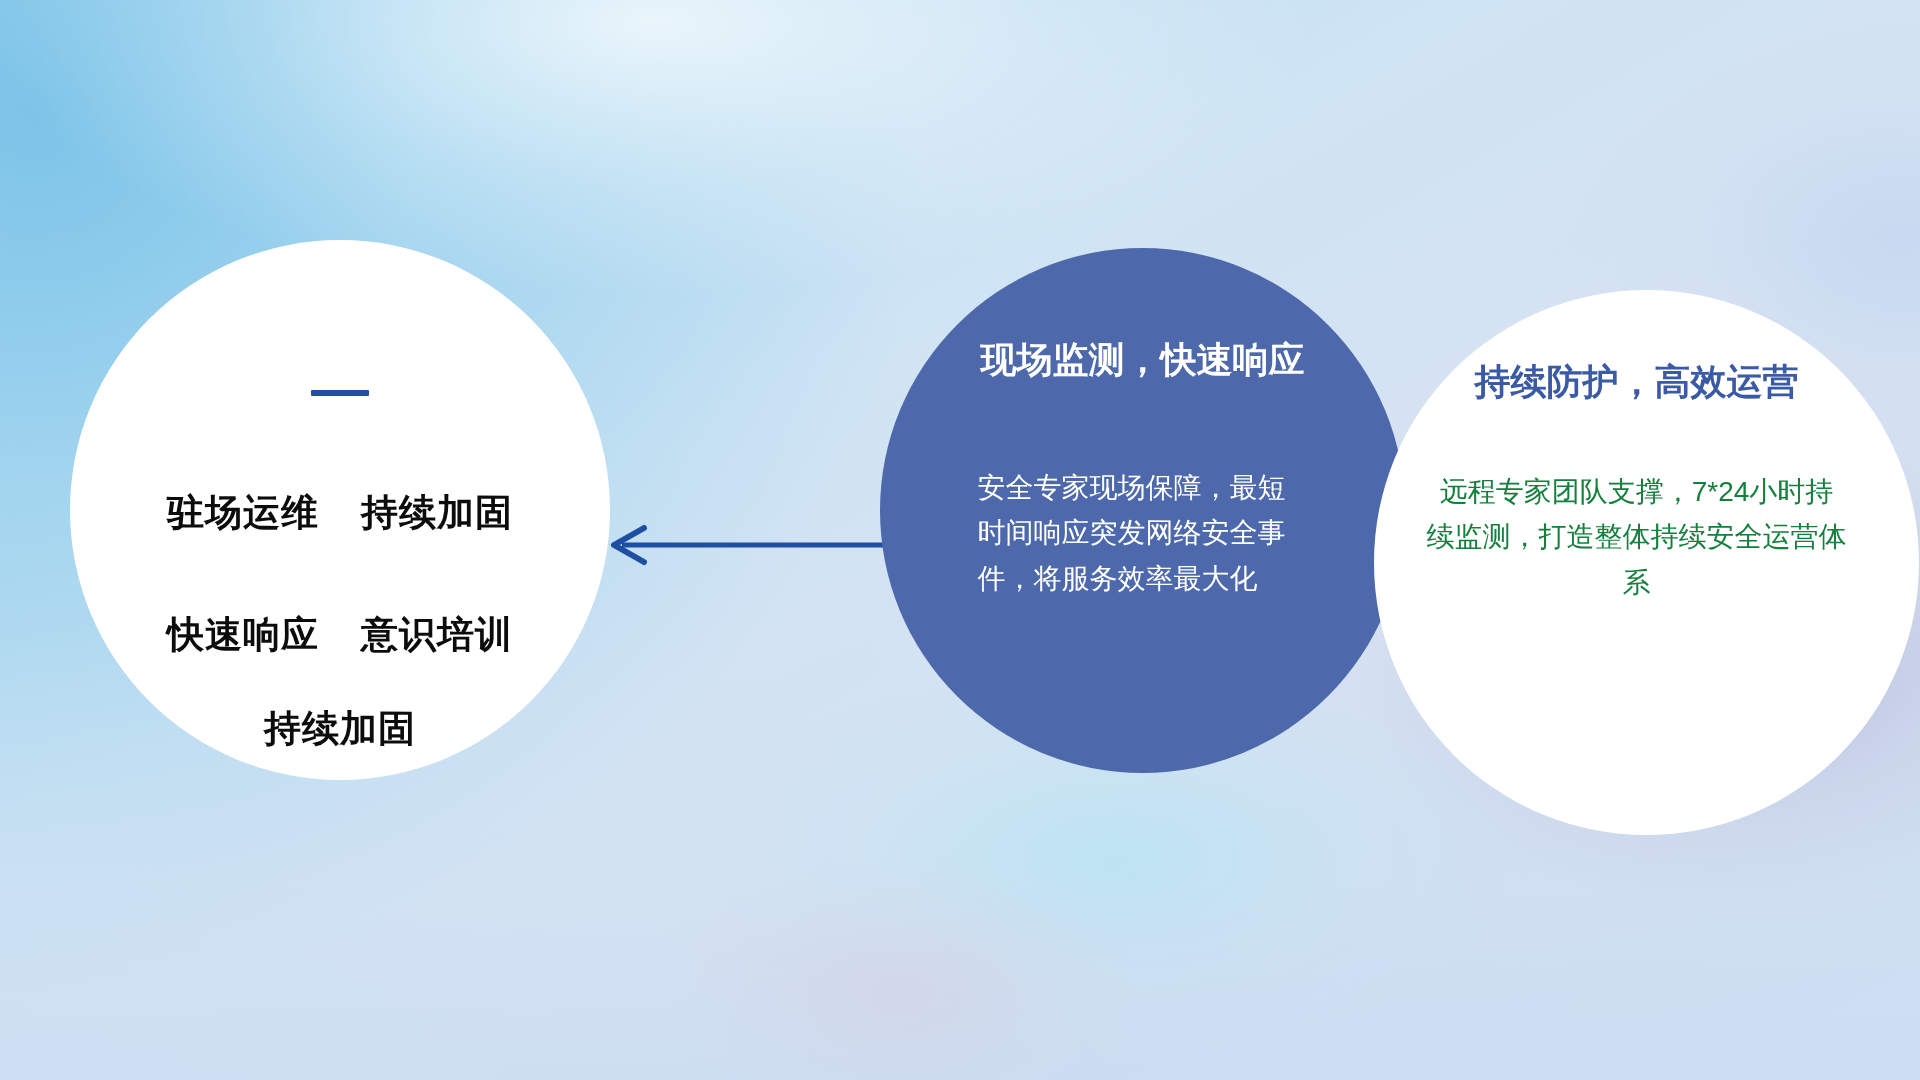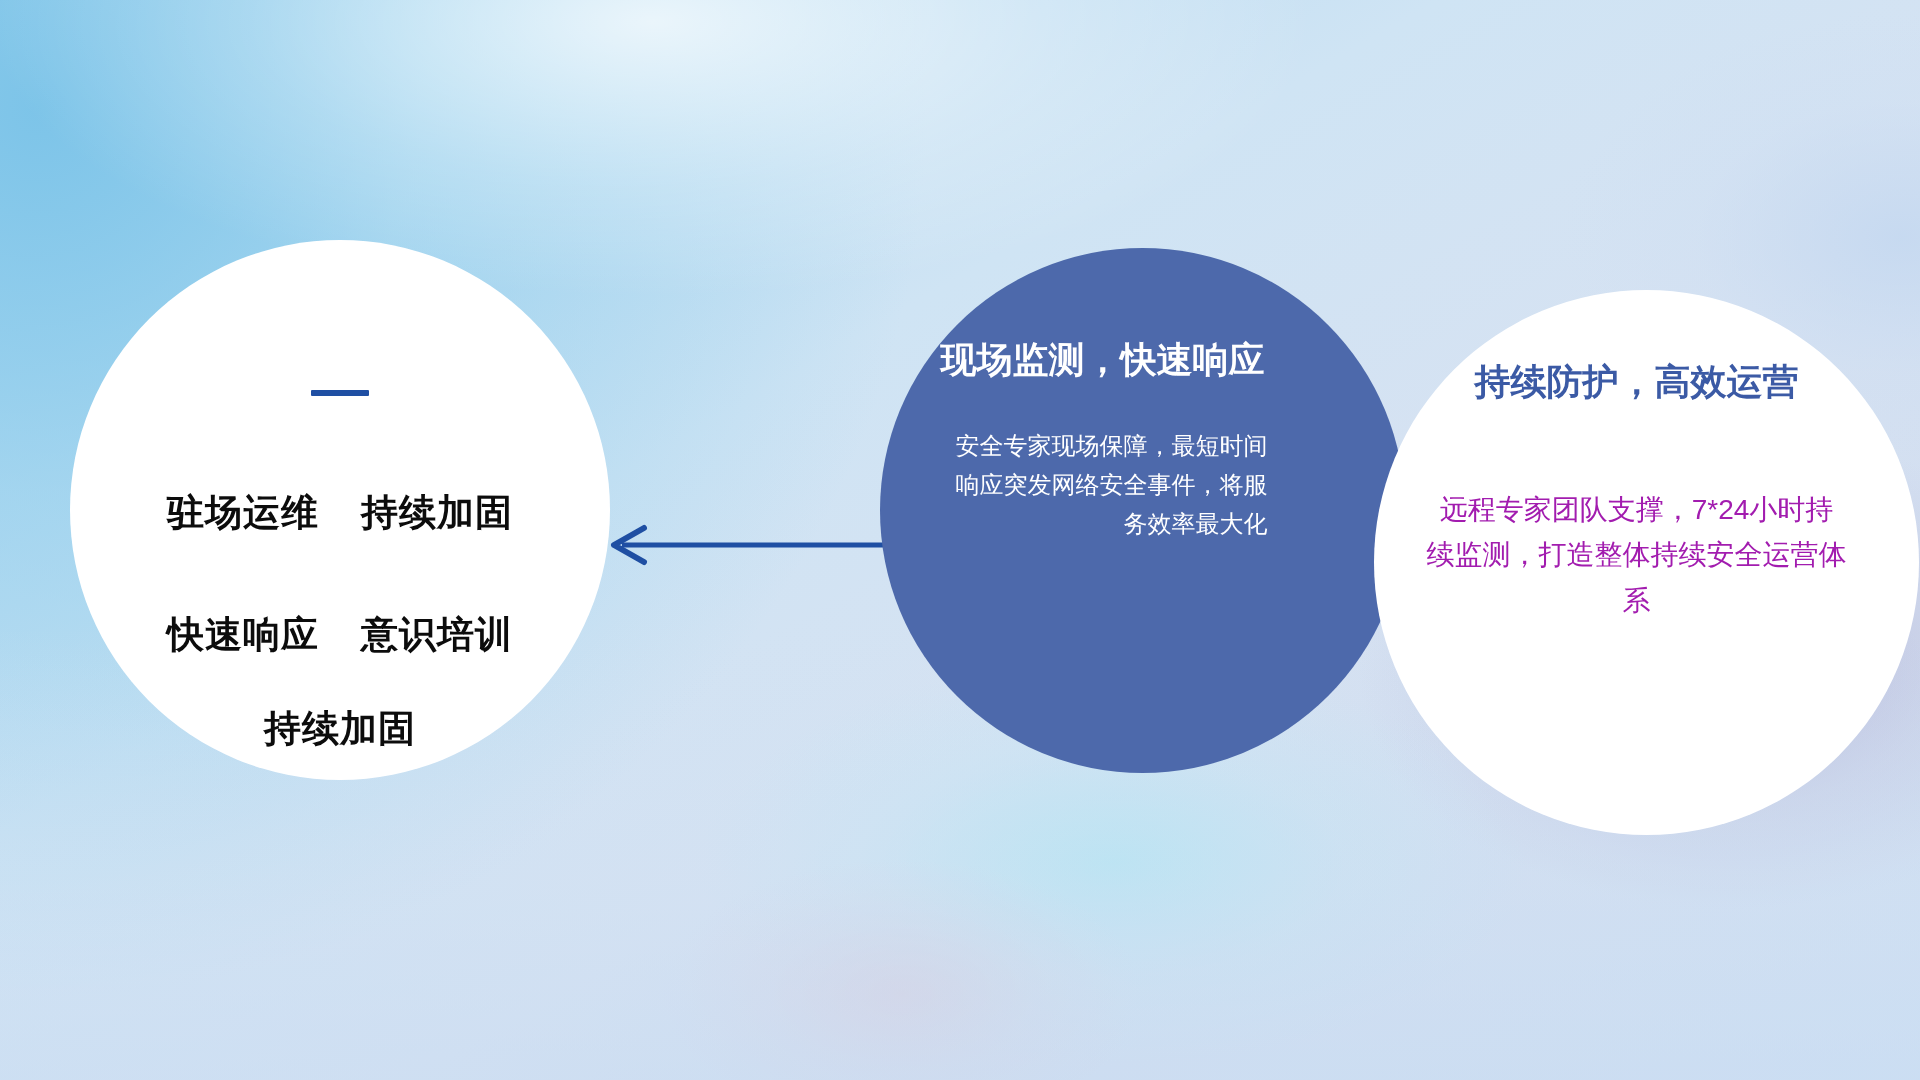--- a/index.html
+++ b/index.html
@@ -149,44 +149,44 @@
   }
   .kw-row-single {
     display: flex;
     justify-content: center;
     margin-top: 16px;
   }
 
   
   .center-content {
     position: absolute;
-    left: 840px;
+    left: 880px;
     top: 248px;
     width: 525px;
     height: 525px;
     box-sizing: border-box;
     display: flex;
     flex-direction: column;
     align-items: center;
     padding-top: 88px;
   }
   .center-title {
     font-size: 36px;
     font-weight: bold;
     color: #ffffff;
     white-space: nowrap;
     letter-spacing: 0px;
   }
   .center-body {
-    margin-top: 42px;
+    margin-top: 80px;
     width: 330px;
-    font-size: 24px;
+    font-size: 28px;
     line-height: 1.62;
     color: #ffffff;
-    text-align: right;
+    text-align: left;
   }
 
   
   .right-content {
     position: absolute;
     left: 1364px;
     top: 290px;
     width: 545px;
     height: 545px;
     box-sizing: border-box;
@@ -195,25 +195,25 @@
     align-items: center;
     padding-top: 68px;
   }
   .right-title {
     font-size: 36px;
     font-weight: bold;
     color: #3b5aa5;
     white-space: nowrap;
   }
   .right-body {
-    margin-top: 80px;
+    margin-top: 62px;
     width: 420px;
     font-size: 28px;
     line-height: 1.62;
-    color: #a21caf;
+    color: #15803d;
     text-align: center;
   }
 
   
   .arrow-svg {
     position: absolute;
     left: 600px;
     top: 520px;
     width: 300px;
     height: 50px;

